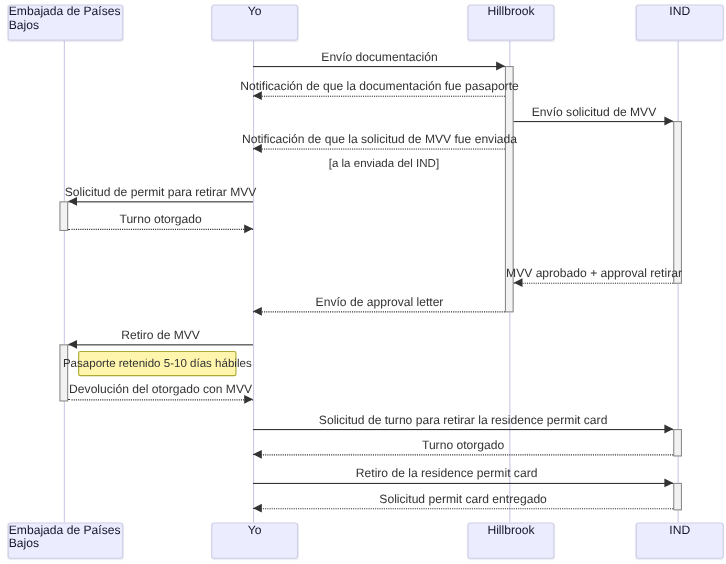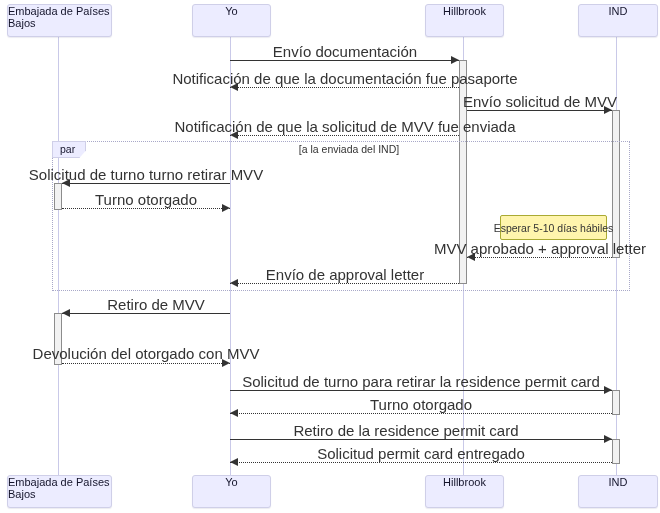--- a/index.html
+++ b/index.html
@@ -10,21 +10,21 @@
   .actor {
     position:absolute; height:31px; background:#ECECFF;
     border:1px solid #CFCFE8; border-radius:3px;
     display:flex; justify-content:center;
     font-size:11px; color:#14142b; box-shadow:0 1px 1px rgba(120,120,160,0.15);
   }
   .lifeline { position:absolute; top:36px; height:439px; width:1px; background:#C9C9E8; }
   .activation { position:absolute; width:6px; background:#F2F2F2; border:1px solid #8C8C8C; }
   .msg-label {
     position:absolute; transform:translateX(-50%); white-space:nowrap;
-    font-size:15px; color:#333; line-height:12px;
+    font-size:11px; color:#333; line-height:12px;
   }
   .msg-line { position:absolute; height:0; }
   .solid  { border-top:1px solid #333; }
   .dashed { border-top:1px dotted #333; }
   .ah { position:absolute; width:0; height:0; border-top:4px solid transparent; border-bottom:4px solid transparent; }
   .ah-right { border-left:8px solid #333; }
   .ah-left  { border-right:8px solid #333; }
   .note {
     position:absolute; background:#FFF5AD; border:1px solid #AAAA33; border-radius:2px;
     display:flex; align-items:center; justify-content:center;
@@ -63,23 +63,20 @@
       <span>IND</span>
     </div>
 
   <div class="activation" style="left:459px;top:60px;height:222px"></div>
   <div class="activation" style="left:612px;top:110px;height:146px"></div>
   <div class="activation" style="left:54px;top:183px;height:25px"></div>
   <div class="activation" style="left:54px;top:313px;height:50px"></div>
   <div class="activation" style="left:612px;top:390px;height:23px"></div>
   <div class="activation" style="left:612px;top:439px;height:23px"></div>
 
-  <div class="par-box" style="left:52px;top:141px;width:576px;height:148px">
-    <div class="par-label">par</div>
-  </div>
   <div class="par-cond" style="left:349px;top:143px">[a la enviada del IND]</div>
 
   <div>
     <div class="msg-label" style="left:345px;top:46px">Envío documentación</div>
     <div class="msg-line solid" style="left:230px;top:60px;width:229px"></div>
     <div class="ah ah-right" style="left:451px;top:56px"></div>
   </div>
 
   <div>
     <div class="msg-label" style="left:345px;top:73px">Notificación de que la documentación fue pasaporte</div>
@@ -93,53 +90,53 @@
     <div class="ah ah-right" style="left:604px;top:106px"></div>
   </div>
 
   <div>
     <div class="msg-label" style="left:345px;top:121px">Notificación de que la solicitud de MVV fue enviada</div>
     <div class="msg-line dashed" style="left:230px;top:135px;width:229px"></div>
     <div class="ah ah-left" style="left:230px;top:131px"></div>
   </div>
 
   <div>
-    <div class="msg-label" style="left:146px;top:169px">Solicitud de turno turno retirar MVV</div>
+    <div class="msg-label" style="left:146px;top:169px">Solicitud de permit para retirar MVV</div>
     <div class="msg-line solid" style="left:62px;top:183px;width:168px"></div>
     <div class="ah ah-left" style="left:62px;top:179px"></div>
   </div>
 
   <div>
     <div class="msg-label" style="left:146px;top:194px">Turno otorgado</div>
     <div class="msg-line dashed" style="left:62px;top:208px;width:168px"></div>
     <div class="ah ah-right" style="left:222px;top:204px"></div>
   </div>
 
-  <div class="note" style="left:500px;top:215px;width:105px;height:23px">
-      <span>Esperar 5-10 días hábiles</span>
-    </div>
 
   <div>
-    <div class="msg-label" style="left:540px;top:243px">MVV aprobado + approval letter</div>
+    <div class="msg-label" style="left:540px;top:243px">MVV aprobado + approval retirar</div>
     <div class="msg-line dashed" style="left:467px;top:257px;width:145px"></div>
     <div class="ah ah-left" style="left:467px;top:253px"></div>
   </div>
 
   <div>
     <div class="msg-label" style="left:345px;top:269px">Envío de approval letter</div>
     <div class="msg-line dashed" style="left:230px;top:283px;width:229px"></div>
     <div class="ah ah-left" style="left:230px;top:279px"></div>
   </div>
 
   <div>
-    <div class="msg-label" style="left:156px;top:299px">Retiro de MVV</div>
+    <div class="msg-label" style="left:146px;top:299px">Retiro de MVV</div>
     <div class="msg-line solid" style="left:62px;top:313px;width:168px"></div>
     <div class="ah ah-left" style="left:62px;top:309px"></div>
   </div>
 
+  <div class="note" style="left:71px;top:319px;width:142px;height:21px">
+      <span>Pasaporte retenido 5-10 días hábiles</span>
+    </div>
 
   <div>
     <div class="msg-label" style="left:146px;top:348px">Devolución del otorgado con MVV</div>
     <div class="msg-line dashed" style="left:62px;top:363px;width:168px"></div>
     <div class="ah ah-right" style="left:222px;top:359px"></div>
   </div>
 
   <div>
     <div class="msg-label" style="left:421px;top:376px">Solicitud de turno para retirar la residence permit card</div>
     <div class="msg-line solid" style="left:230px;top:390px;width:382px"></div>

